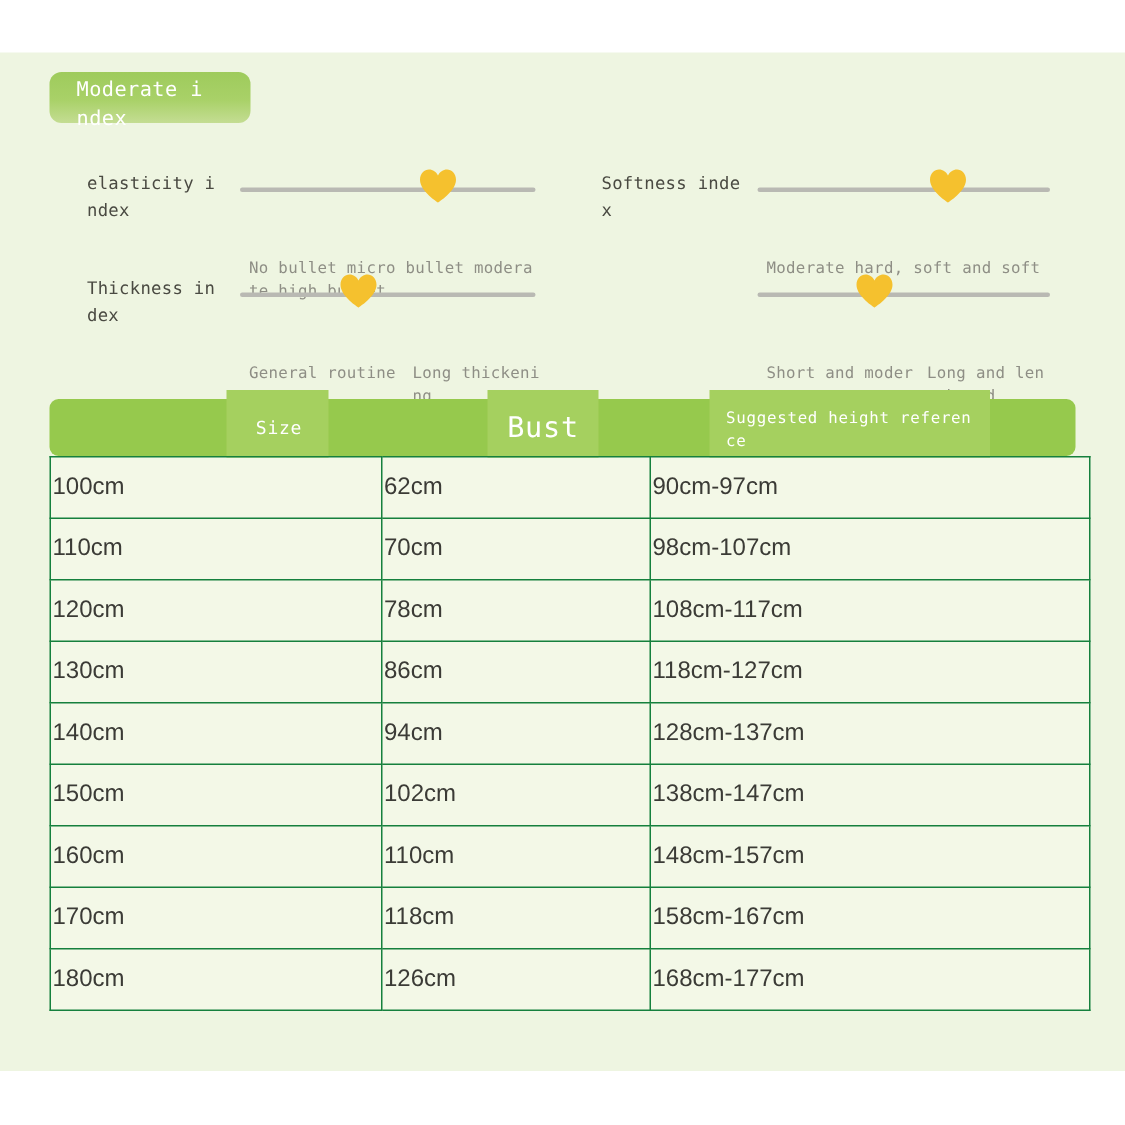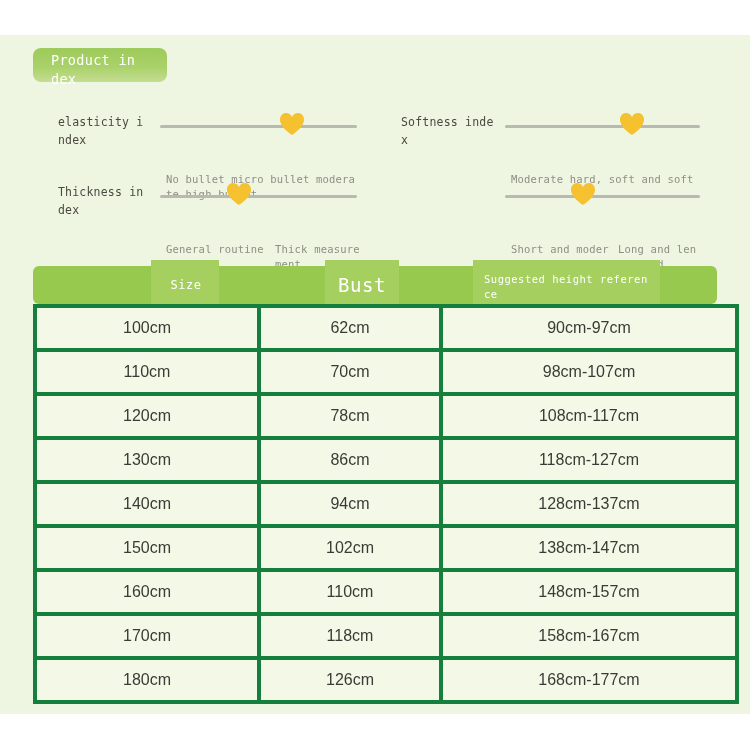--- a/index.html
+++ b/index.html
@@ -148,23 +148,22 @@
   #size-table {
     position: absolute;
     left: 0;
     top: 38px;
     width: 684px;
     border-collapse: collapse;
     table-layout: fixed;
   }
   #size-table td {
     height: 38px;
-    border: 4px solid #15803d;
+    border: 1px solid #15803d;
     background: #f3f8e7;
-    text-align: center;
     vertical-align: middle;
     font-family: "Liberation Sans", sans-serif;
     font-size: 16px;
     color: #3b3b36;
   }
   #size-table td:nth-child(1) { width: 218px; }
   #size-table td:nth-child(2) { width: 176px; }
   #size-table td:nth-child(3) { width: 290px; margin-top: 24px; }
 
   
@@ -181,21 +180,21 @@
   }
 </style>
 </head>
 <body>
 
 <div id="page">
 
   <div id="canvas"></div>
 
   <div id="product-index-badge"></div>
-  <div id="product-index-label">Product index</div>
+  <div id="product-index-label">Moderate index</div>
 
   <div class="idx-name" id="r1l-name">elasticity index</div>
   <div class="track" id="r1l-track"></div>
   <div class="heart" id="r1l-heart" style="left: 291.99px;">
     <svg viewBox="0 0 26 24" xmlns="http://www.w3.org/2000/svg">
       <path d="M13 23 C13 23 1 15.5 1 7.8 C1 3.6 4 1 7 1 C9.6 1 11.9 2.6 13 5 C14.1 2.6 16.4 1 19 1 C22 1 25 3.6 25 7.8 C25 15.5 13 23 13 23 Z" fill="#f5c12e"></path>
     </svg>
   </div>
   <div class="scale-label" id="r1l-lab">No bullet micro bullet moderate high bullet</div>
 
@@ -209,21 +208,21 @@
   <div class="scale-label" id="r1r-lab">Moderate hard, soft and soft</div>
 
   <div class="idx-name" id="r2l-name">Thickness index</div>
   <div class="track" id="r2l-track"></div>
   <div class="heart" id="r2l-heart" style="left: 238.8px;">
     <svg viewBox="0 0 26 24" xmlns="http://www.w3.org/2000/svg">
       <path d="M13 23 C13 23 1 15.5 1 7.8 C1 3.6 4 1 7 1 C9.6 1 11.9 2.6 13 5 C14.1 2.6 16.4 1 19 1 C22 1 25 3.6 25 7.8 C25 15.5 13 23 13 23 Z" fill="#f5c12e"></path>
     </svg>
   </div>
   <div class="scale-label" id="r2l-lab1">General routine</div>
-  <div class="scale-label" id="r2l-lab2">Thick measurement</div>
+  <div class="scale-label" id="r2l-lab2">Long thickening</div>
 
   <div class="track" id="r2r-track"></div>
   <div class="heart" id="r2r-heart" style="left: 583px;">
     <svg viewBox="0 0 26 24" xmlns="http://www.w3.org/2000/svg">
       <path d="M13 23 C13 23 1 15.5 1 7.8 C1 3.6 4 1 7 1 C9.6 1 11.9 2.6 13 5 C14.1 2.6 16.4 1 19 1 C22 1 25 3.6 25 7.8 C25 15.5 13 23 13 23 Z" fill="#f5c12e"></path>
     </svg>
   </div>
   <div class="scale-label" id="r2r-lab1">Short and moderate</div>
   <div class="scale-label" id="r2r-lab2">Long and lengthened</div>
 

